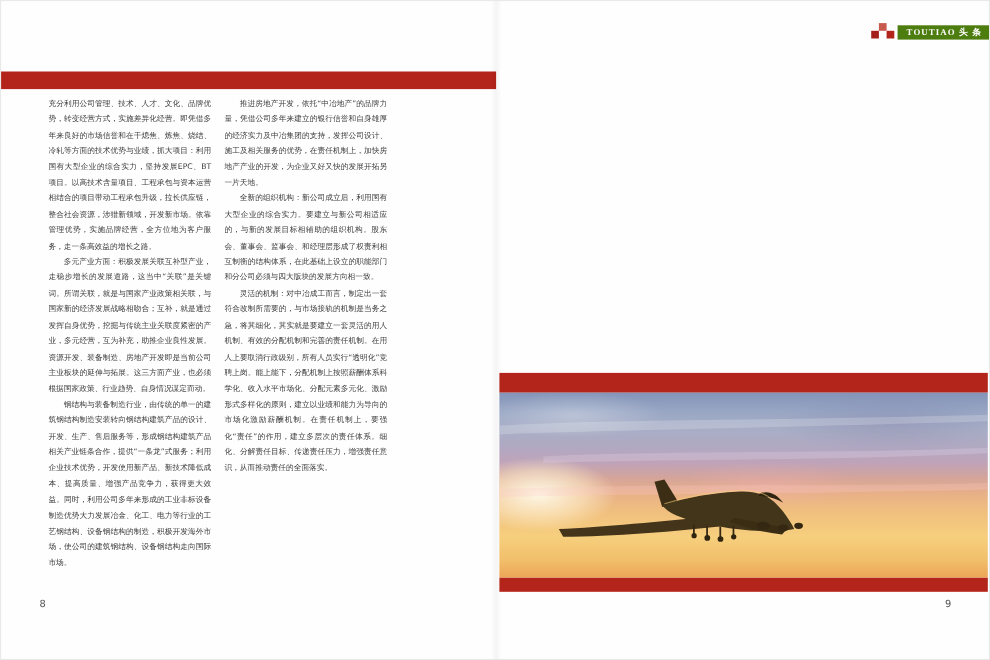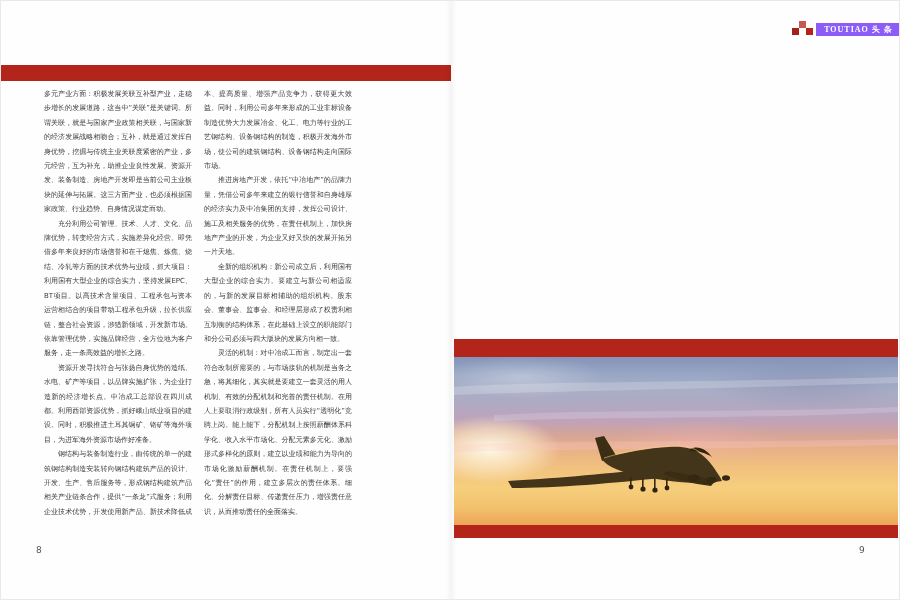--- a/index.html
+++ b/index.html
@@ -29,21 +29,21 @@
   }
   .left-flow{left:43px;top:86px;width:308px;height:443px;column-count:2;column-gap:12px;}
   .text-flow p{margin:0;text-indent:2em;}
   .left-flow p:first-child{text-indent:0;} 
   
   .page-num{position:absolute;top:544px;font-size:9px;color:#555;}
   .page-num-left{left:35px;}
   .page-num-right{left:408px;} 
   
   .tag-bar{
-    position:absolute;left:365px;top:22px;width:85px;height:13px;background:#8b5cf6;
+    position:absolute;left:365px;top:22px;width:85px;height:13px;background:#4d7c0f;
     color:#ffffff;text-align:center;line-height:13px;
     font-family:"Liberation Serif","DejaVu Serif",serif;font-weight:bold;font-size:8px;
     letter-spacing:1px;white-space:nowrap;
   }
   .sq{position:absolute;width:7px;height:7px;}
   .sq1{left:341px;top:27px;background:#a6201a;}
   .sq2{left:348px;top:20px;background:#c75a4c;}
   .sq3{left:355px;top:27px;background:#b3241a;}
   
   .photo-block{position:absolute;left:3px;top:338px;width:444px;height:199px;}
@@ -64,23 +64,22 @@
   .photo svg{position:absolute;left:0;top:0;}
 </style>
 </head>
 <body>
 
 <div class="spread">
 
   <div class="page page-left">
     <div class="red-rule"></div>
     <div class="text-flow left-flow">
+      <p>充分利用公司管理、技术、人才、文化、品牌优势，转变经营方式，实施差异化经营。即凭借多年来良好的市场信誉和在干熄焦、炼焦、烧结、冷轧等方面的技术优势与业绩，抓大项目：利用国有大型企业的综合实力，坚持发展EPC、BT项目。以高技术含量项目、工程承包与资本运营相结合的项目带动工程承包升级，拉长供应链，整合社会资源，涉猎新领域，开发新市场。依靠管理优势，实施品牌经营，全方位地为客户服务，走一条高效益的增长之路。</p>
       <p>多元产业方面：积极发展关联互补型产业，走稳步增长的发展道路，这当中“关联”是关键词。所谓关联，就是与国家产业政策相关联，与国家新的经济发展战略相吻合；互补，就是通过发挥自身优势，挖掘与传统主业关联度紧密的产业，多元经营，互为补充，助推企业良性发展。资源开发、装备制造、房地产开发即是当前公司主业板块的延伸与拓展。这三方面产业，也必须根据国家政策、行业趋势、自身情况谋定而动。</p>
-      <p>充分利用公司管理、技术、人才、文化、品牌优势，转变经营方式，实施差异化经营。即凭借多年来良好的市场信誉和在干熄焦、炼焦、烧结、冷轧等方面的技术优势与业绩，抓大项目：利用国有大型企业的综合实力，坚持发展EPC、BT项目。以高技术含量项目、工程承包与资本运营相结合的项目带动工程承包升级，拉长供应链，整合社会资源，涉猎新领域，开发新市场。依靠管理优势，实施品牌经营，全方位地为客户服务，走一条高效益的增长之路。</p>
-      <p>资源开发寻找符合与张扬自身优势的造纸、水电、矿产等项目，以品牌实施扩张，为企业打造新的经济增长点。中冶成工总部设在四川成都。利用西部资源优势，抓好峨山纸业项目的建设。同时，积极推进土耳其铜矿、铬矿等海外项目，为进军海外资源市场作好准备。</p>
       <p>钢结构与装备制造行业，由传统的单一的建筑钢结构制造安装转向钢结构建筑产品的设计、开发、生产、售后服务等，形成钢结构建筑产品相关产业链条合作，提供“一条龙”式服务；利用企业技术优势，开发使用新产品、新技术降低成本、提高质量、增强产品竞争力，获得更大效益。同时，利用公司多年来形成的工业非标设备制造优势大力发展冶金、化工、电力等行业的工艺钢结构、设备钢结构的制造，积极开发海外市场，使公司的建筑钢结构、设备钢结构走向国际市场。</p>
       <p>推进房地产开发，依托“中冶地产”的品牌力量，凭借公司多年来建立的银行信誉和自身雄厚的经济实力及中冶集团的支持，发挥公司设计、施工及相关服务的优势，在责任机制上，加快房地产产业的开发，为企业又好又快的发展开拓另一片天地。</p>
       <p>全新的组织机构：新公司成立后，利用国有大型企业的综合实力。要建立与新公司相适应的，与新的发展目标相辅助的组织机构。股东会、董事会、监事会、和经理层形成了权责利相互制衡的结构体系，在此基础上设立的职能部门和分公司必须与四大版块的发展方向相一致。</p>
       <p>灵活的机制：对中冶成工而言，制定出一套符合改制所需要的，与市场接轨的机制是当务之急，将其细化，其实就是要建立一套灵活的用人机制、有效的分配机制和完善的责任机制。在用人上要取消行政级别，所有人员实行“透明化”竞聘上岗。能上能下，分配机制上按照薪酬体系科学化、收入水平市场化、分配元素多元化、激励形式多样化的原则，建立以业绩和能力为导向的市场化激励薪酬机制。在责任机制上，要强化“责任”的作用，建立多层次的责任体系。细化、分解责任目标、传递责任压力，增强责任意识，从而推动责任的全面落实。</p>
     </div>
     <div class="page-num page-num-left">8</div>
   </div>
 
   <div class="gutter"></div>
 

